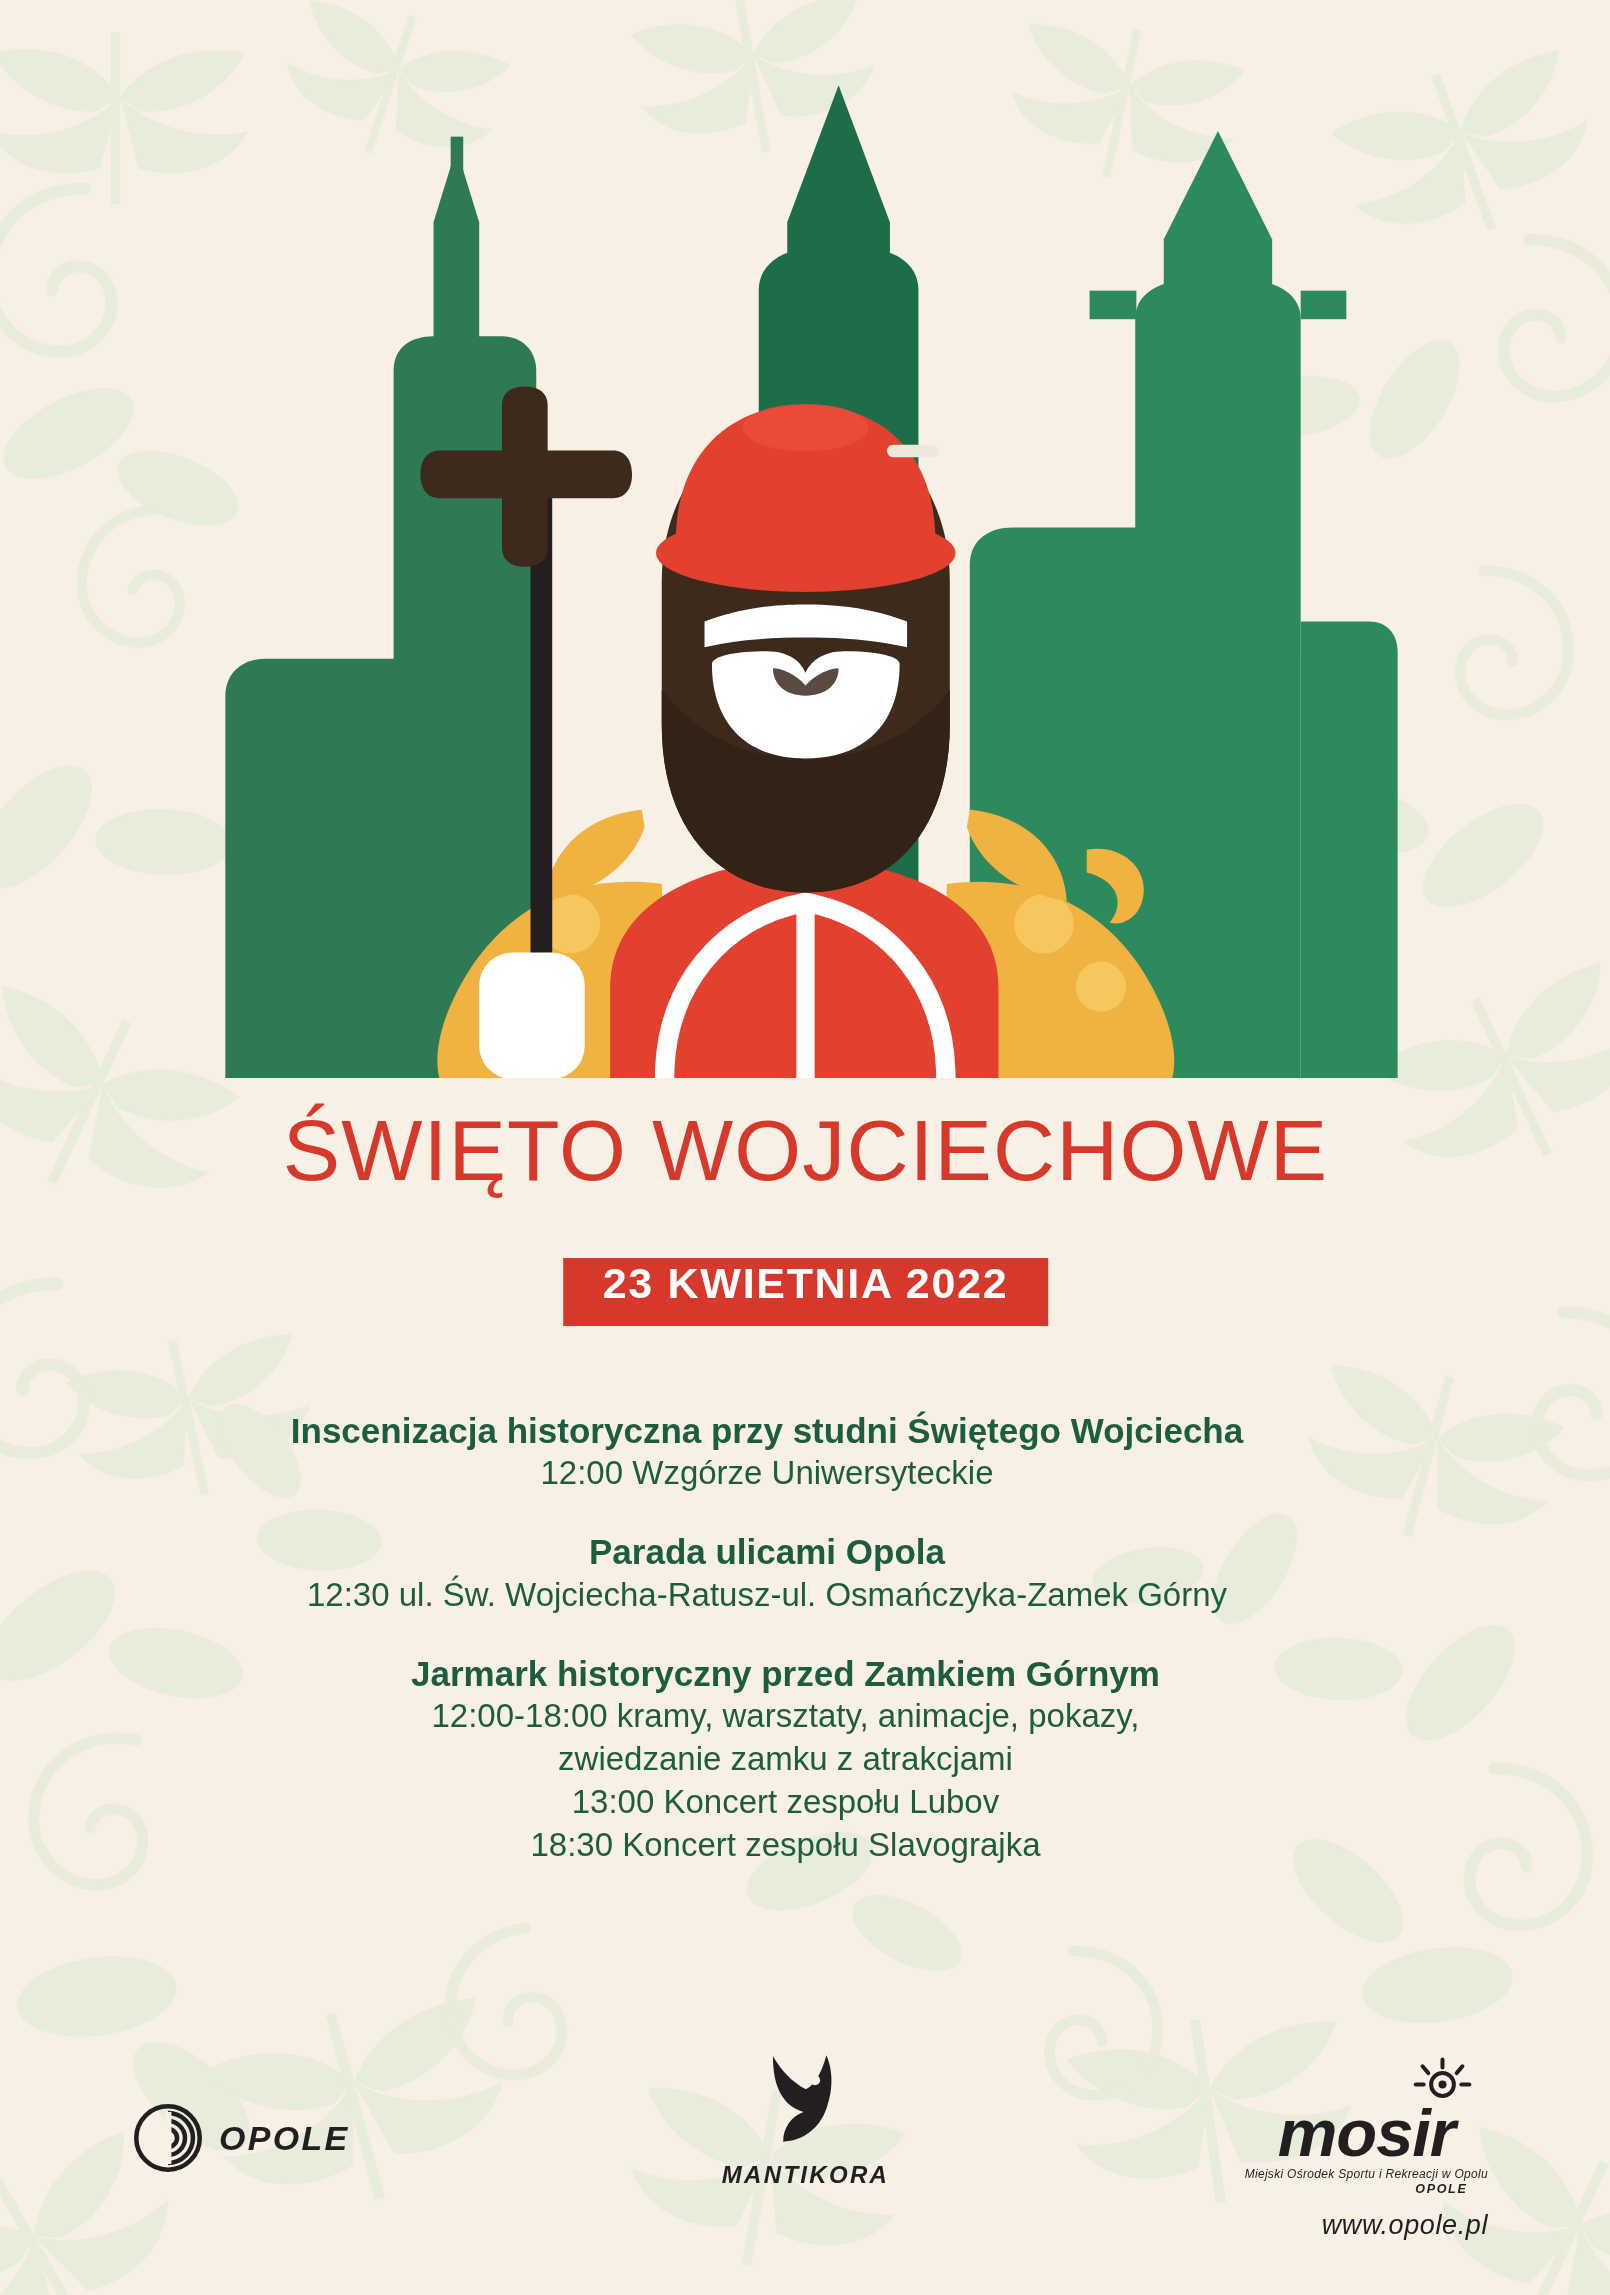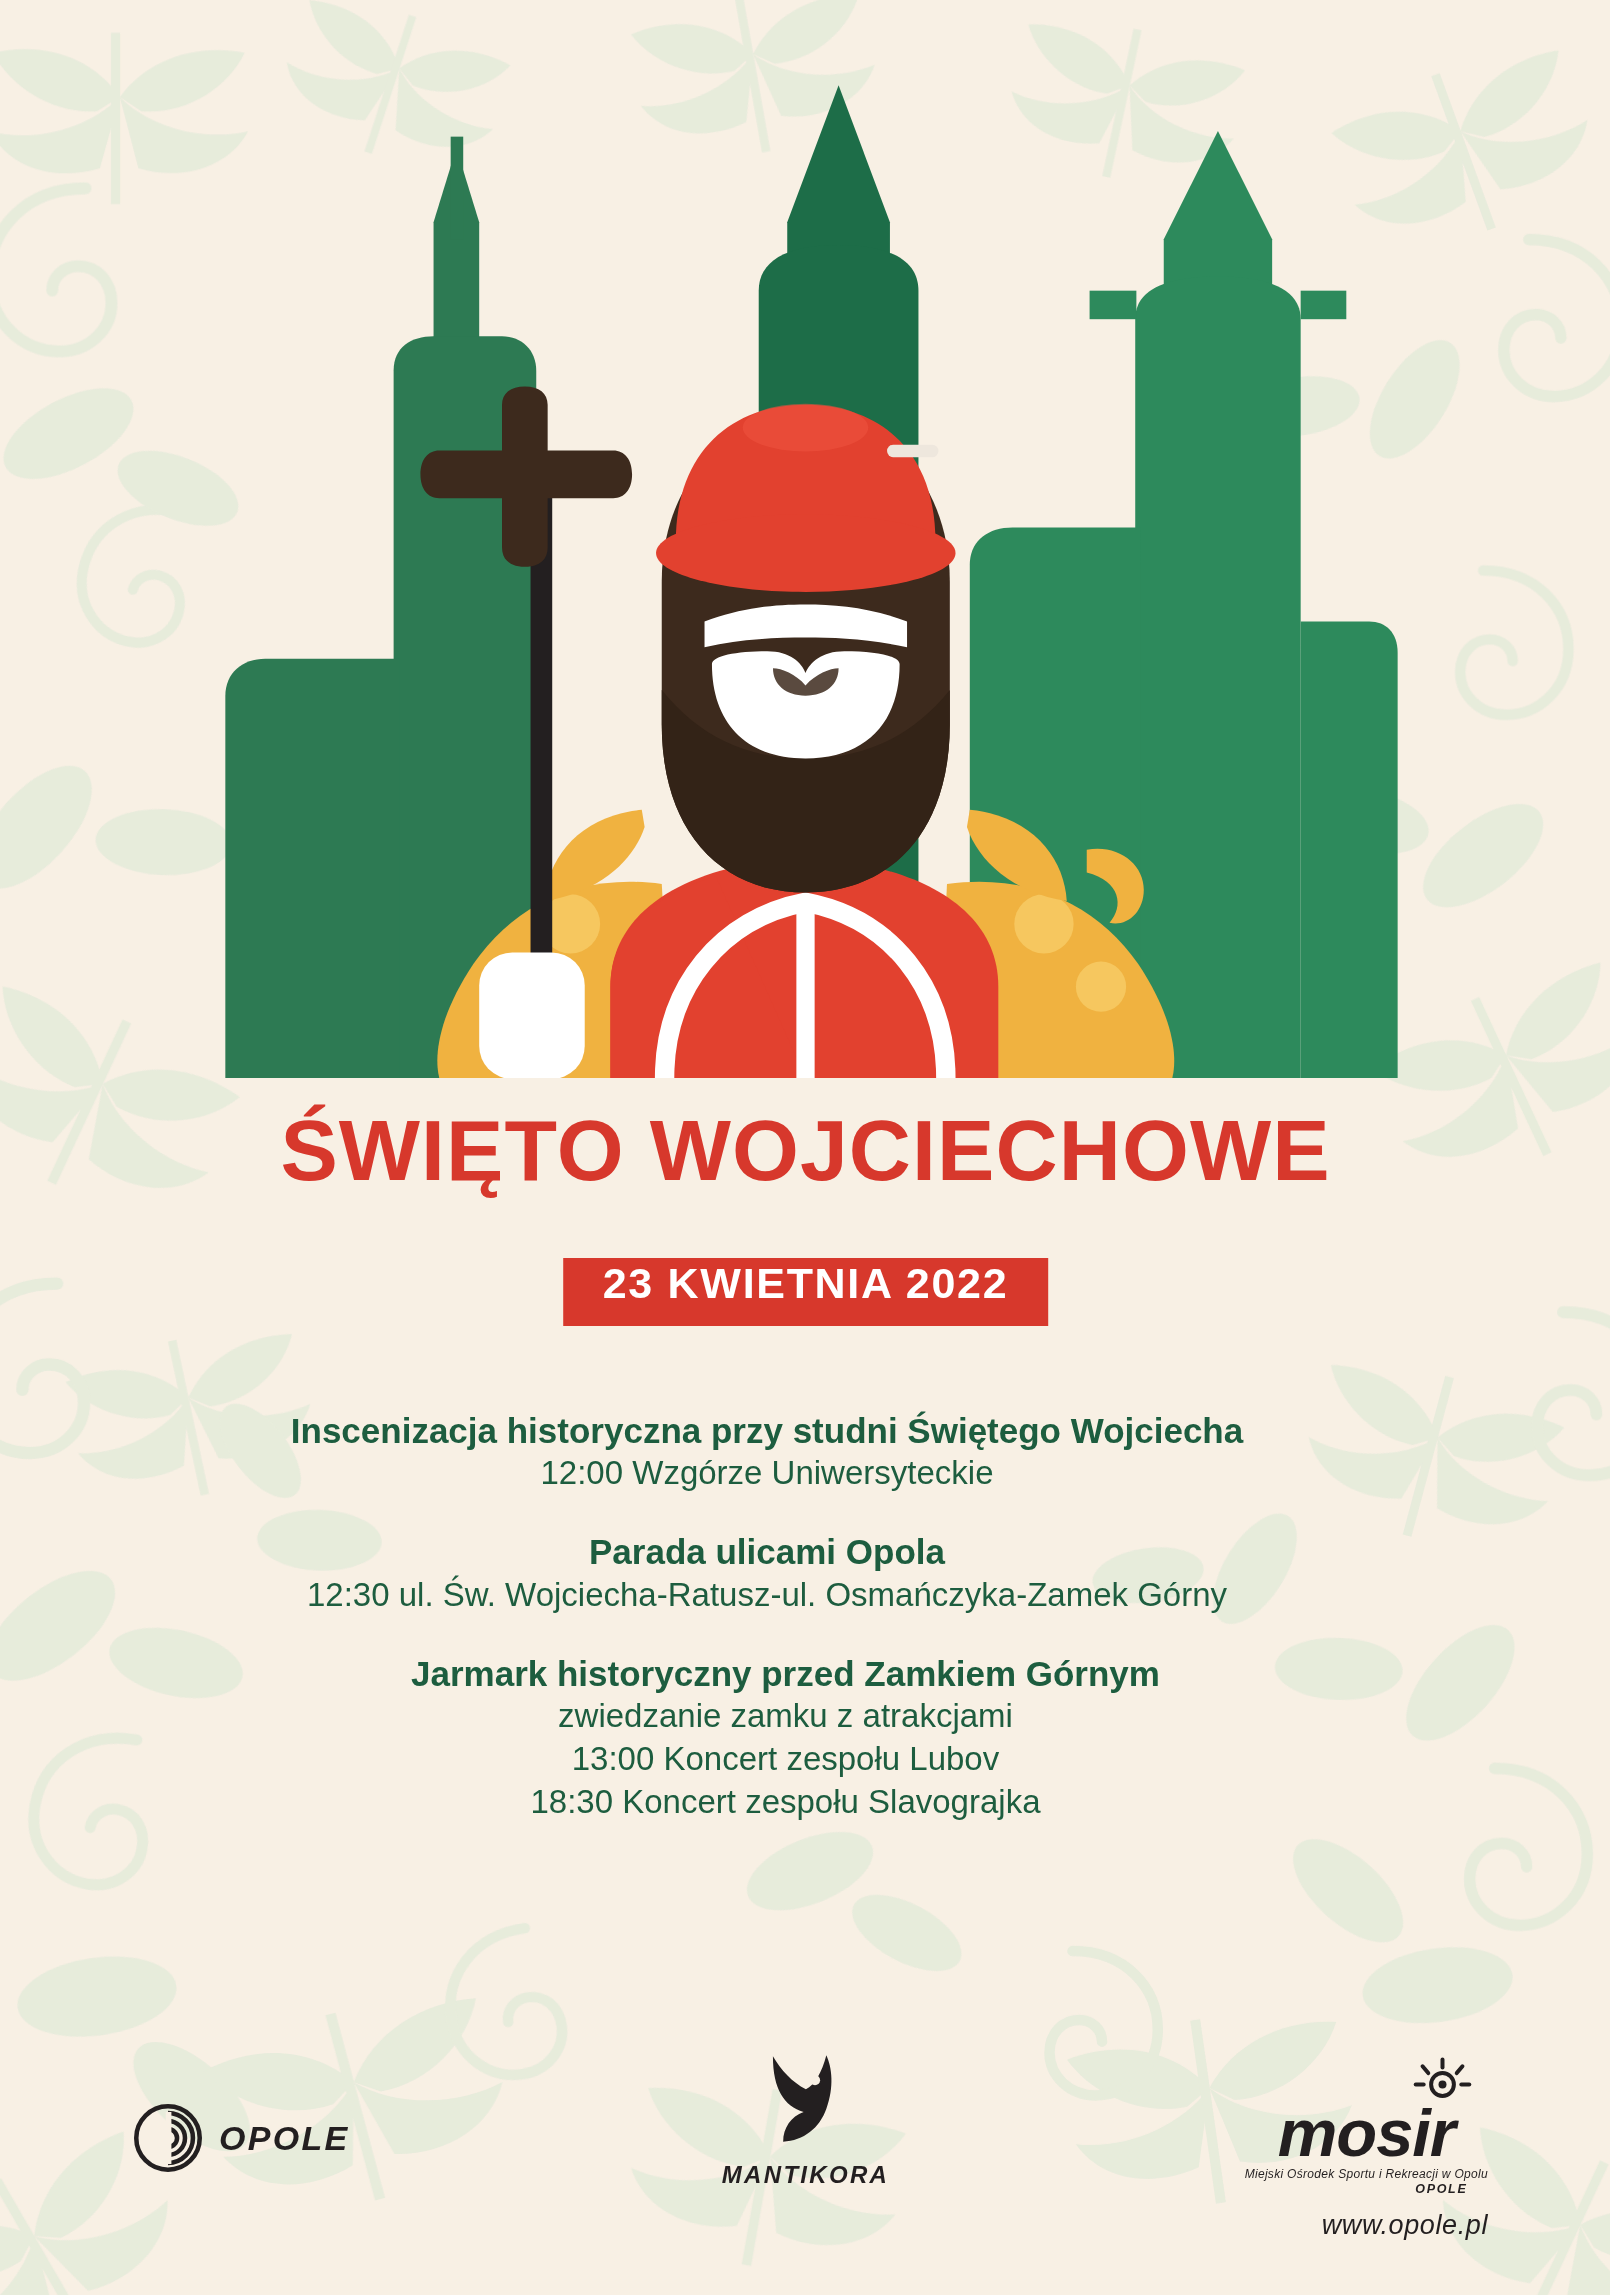--- a/index.html
+++ b/index.html
@@ -38,21 +38,21 @@
 
   
   .title-main {
     position: absolute;
     top: 1107px;
     left: 0;
     width: 1611px;
     text-align: center;
     font-size: 86px;
     line-height: 1;
-    font-weight: bold;
+    font-weight: normal;
     letter-spacing: 1.1px;
     color: #d7382c;
     z-index: 3;
   }
   .date-badge {
     position: absolute;
     top: 1258px;
     left: 50%;
     transform: translateX(-50%);
     background: #d7382c;
@@ -326,20 +326,21 @@
       <div class="block-line">12:00 Wzgórze Uniwersyteckie</div>
     </div>
 
     <div class="block">
       <div class="block-head">Parada ulicami Opola</div>
       <div class="block-line">12:30 ul. Św. Wojciecha-Ratusz-ul. Osmańczyka-Zamek Górny</div>
     </div>
 
     <div class="block">
       <div class="block-head">Jarmark historyczny przed Zamkiem Górnym</div>
+      <div class="block-line">12:00-18:00 kramy, warsztaty, animacje, pokazy,</div>
       <div class="block-line">zwiedzanie zamku z atrakcjami</div>
       <div class="block-line">13:00 Koncert zespołu Lubov</div>
       <div class="block-line">18:30 Koncert zespołu Slavograjka</div>
     </div>
 
   </div>
 
   <div class="footer">
 
     <div class="logo-opole">

